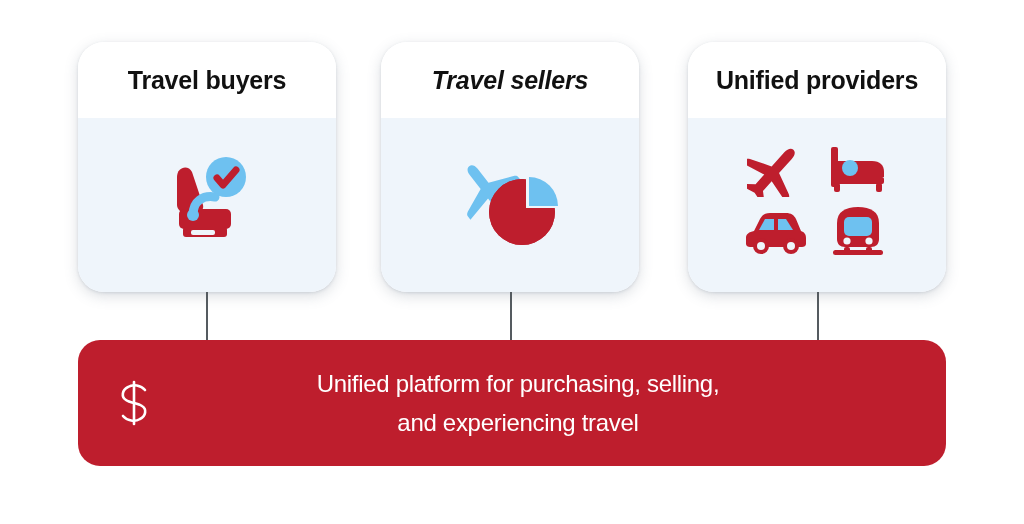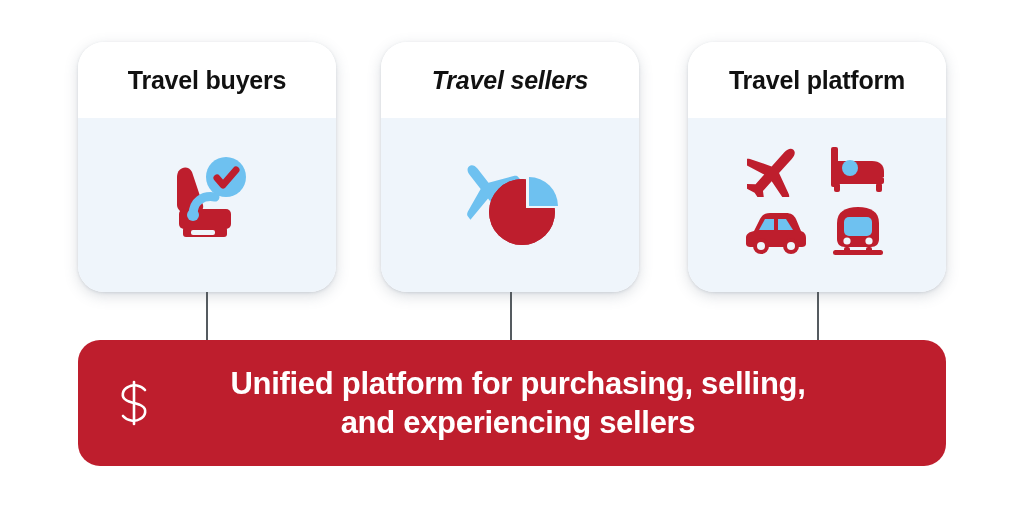--- a/index.html
+++ b/index.html
@@ -103,22 +103,22 @@
     width: 52px;
     height: 52px;
     display: flex;
     align-items: center;
     justify-content: center;
   }
   #banner-text {
     width: 100%;
     text-align: center;
     color: #ffffff;
-    font-size: 31px;
-    font-weight: bold;
+    font-size: 24px;
+    font-weight: normal;
     line-height: 39px;
     letter-spacing: -0.3px;
     padding-left: 12px;
     box-sizing: border-box;
   }
   #banner-text .ln { display: block; }
 </style>
 </head>
 <body>
 
@@ -166,21 +166,21 @@
 
           <path d="M78 26 L78 59 L111 59 A33 33 0 0 0 78 26 Z" fill="#eff5fb"></path>
           <path d="M81 28 L81 57 L110 57 A29 29 0 0 0 81 28 Z" fill="#6ec1f0"></path>
         </svg>
       </div>
     </div>
   </div>
 
   <div class="card" id="card-providers">
     <div class="card-head">
-      <div class="card-title">Travel platform</div>
+      <div class="card-title">Unified providers</div>
     </div>
     <div class="card-body">
       <div class="icon-grid">
 
         <div>
           <svg width="58" height="56" viewBox="0 0 58 56" aria-hidden="true">
             <g fill="#be1e2d" transform="rotate(42 29 28)">
               <path d="M29 2 c3 0 5 3 5 8 l0 19 21 9 c2 1 3 2 3 4 l0 4 -24 -6 0 13 7 6 0 4 -12 -3 -12 3 0 -4 7 -6 0 -13 -24 6 0 -4 c0 -2 1 -3 3 -4 l21 -9 0 -19 c0 -5 2 -8 5 -8 z"></path>
             </g>
           </svg>
@@ -236,17 +236,17 @@
 
   <div id="banner">
     <div id="banner-logo">
       <svg width="52" height="52" viewBox="0 0 52 52" aria-hidden="true">
         <path d="M37 13 C33 8, 25 7, 20 10 C14 13, 13 20, 18 23 C22 26, 30 26, 34 29 C39 32, 38 39, 32 42 C27 45, 19 44, 15 39" stroke="#ffffff" stroke-width="2.6" fill="none" stroke-linecap="round"></path>
         <line x1="26" y1="5" x2="26" y2="47" stroke="#ffffff" stroke-width="2.6" stroke-linecap="round"></line>
       </svg>
     </div>
     <div id="banner-text">
       <span class="ln">Unified platform for purchasing, selling,</span>
-      <span class="ln">and experiencing sellers</span>
+      <span class="ln">and experiencing travel</span>
     </div>
   </div>
 
 </div>
 
 </body></html>

